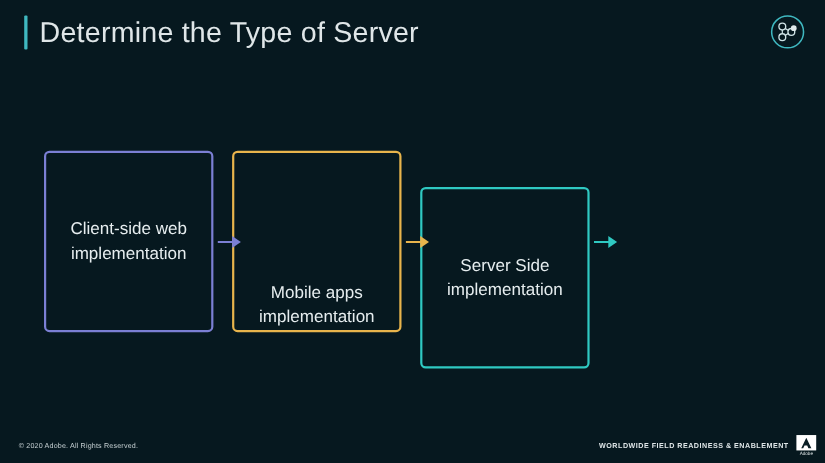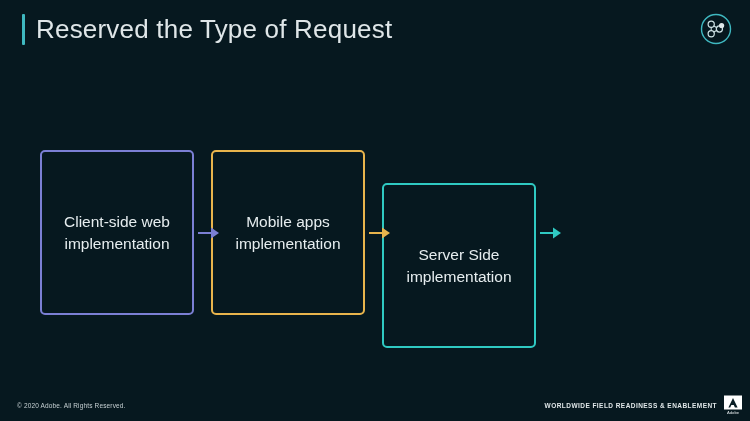--- a/index.html
+++ b/index.html
@@ -57,21 +57,21 @@
     right: 17px;
     top: 12px;
     width: 34px;
     height: 34px;
   }
 
   
   .flow {
     position: absolute;
     left: 0;
-    top: 141px;
+    top: 128px;
     width: 750px;
     height: 185px;
   }
   .flow-box {
     position: absolute;
     top: 9px;
     width: 154px;
     height: 165px;
     box-sizing: border-box;
     border: 2px solid #888;
@@ -84,21 +84,21 @@
   }
   .flow-box-label {
     color: #e6edef;
     font-size: 15.5px;
     line-height: 22px;
     text-align: center;
     padding: 0 8px;
     font-weight: 400;
   }
   .box-1 { left: 40px;  border-color: #7b7fd4; }
-  .box-2 { left: 211px; border-color: #e8b44c; }
+  .box-2 { left: 211px; border-color: #e8b44c; align-items: flex-end; }
   .box-3 { left: 382px; border-color: #2fc9c2; margin-top: 33px; }
   .box-4 { left: 553px; border-color: #e0527f; }
 
   
   .flow-arrow {
     position: absolute;
     top: 83px;
     width: 26px;
     height: 18px;
     z-index: 3;
@@ -142,21 +142,21 @@
     height: 20px;
   }
 </style>
 </head>
 <body>
 
 <div class="slide">
 
   <div class="header">
     <div class="title-accent"></div>
-    <div class="page-title">Reserved the Type of Request</div>
+    <div class="page-title">Determine the Type of Server</div>
 
     <div class="brand-mark">
       <svg width="34" height="34" viewBox="0 0 34 34">
         <circle cx="17" cy="17" r="14.5" fill="none" stroke="#3fb8c0" stroke-width="1.4"></circle>
         <circle cx="12.2" cy="12.2" r="3.1" fill="none" stroke="#cfe3e6" stroke-width="1.2"></circle>
         <circle cx="12.2" cy="21.8" r="3.1" fill="none" stroke="#cfe3e6" stroke-width="1.2"></circle>
         <circle cx="20.4" cy="17" r="3.1" fill="none" stroke="#cfe3e6" stroke-width="1.2"></circle>
         <circle cx="22.6" cy="13.6" r="2.6" fill="#dfe9ea"></circle>
         <line x1="14.6" y1="13.8" x2="18.2" y2="15.9" stroke="#cfe3e6" stroke-width="1.1"></line>
         <line x1="14.6" y1="20.2" x2="18.2" y2="18.1" stroke="#cfe3e6" stroke-width="1.1"></line>

